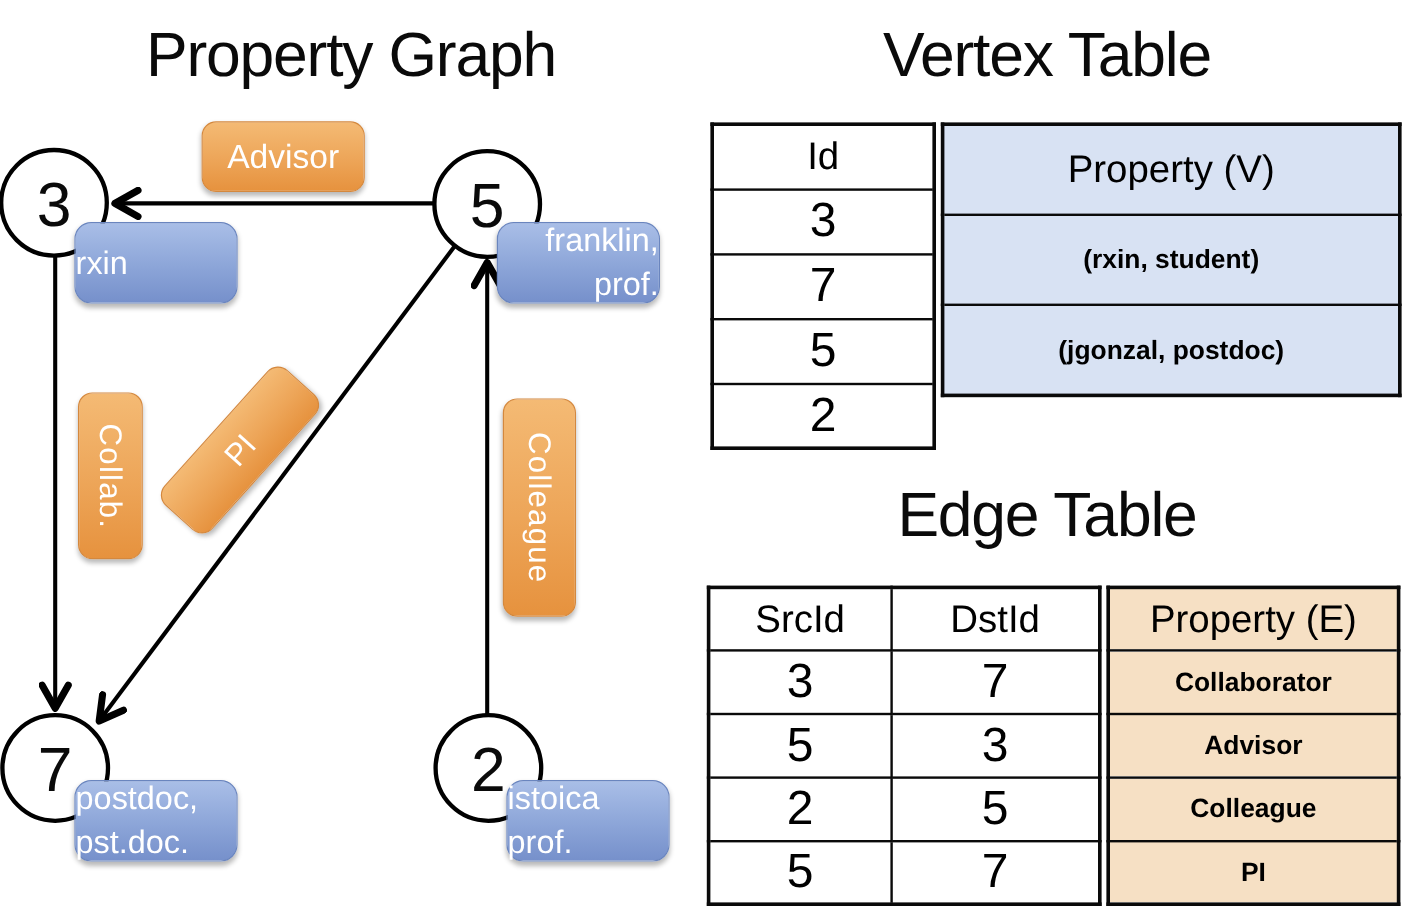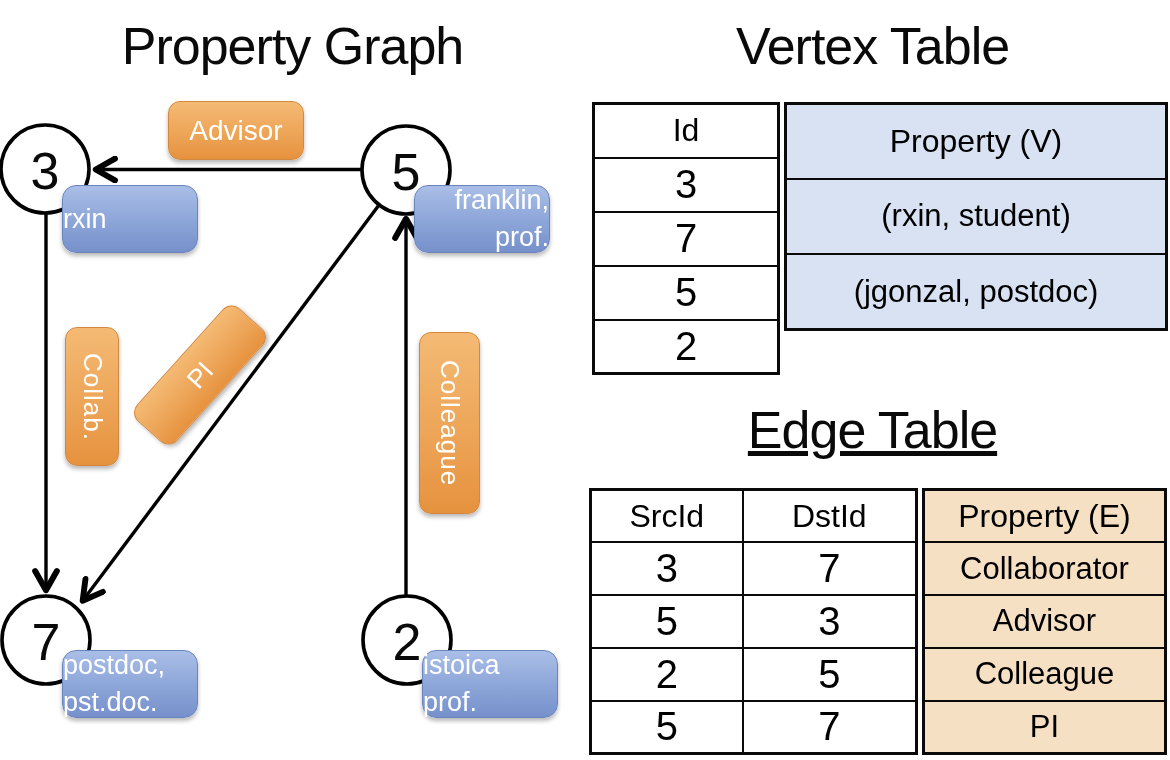--- a/index.html
+++ b/index.html
@@ -6,21 +6,21 @@
   .canvas{
     position:relative;width:1170px;height:760px;background:#fff;overflow:hidden;
     font-family:"Liberation Sans",sans-serif;color:#000;
   }
   .title{
     position:absolute;text-align:center;font-size:52px;font-weight:400;
     letter-spacing:-1px;color:#0a0a0a;white-space:nowrap;
   }
   .graph-title{left:0;top:16px;width:585px;}
   .vertex-title{left:585px;top:16px;width:575px;}
-  .edge-title{left:585px;top:400px;width:575px;text-decoration:underline;}
+  .edge-title{left:585px;top:400px;width:575px;}
 
   .graph-svg{position:absolute;left:0;top:0;}
 
   .node-num{
     position:absolute;transform:translate(-50%,-50%);
     font-size:52px;font-weight:400;color:#0a0a0a;
   }
 
   .vbox{
     position:absolute;width:136px;height:68px;border-radius:14px;
@@ -45,21 +45,21 @@
   table.dtab{
     position:absolute;border-collapse:collapse;table-layout:fixed;
     border:3px solid #0a0a0a;
   }
   table.dtab td{
     border:2px solid #0a0a0a;text-align:center;vertical-align:middle;
     padding:0;overflow:hidden;white-space:nowrap;
   }
   td.hcell{font-size:32px;font-weight:400;}
   td.numcell{font-size:40px;font-weight:400;}
-  td.propcell{font-size:31px;font-weight:400;}
+  td.propcell{font-size:22px;font-weight:700;}
   .bluefill td{background:#D8E2F3;}
   .tanfill td{background:#F6E0C4;}
 
   .vtab-id{left:592px;top:102px;width:188px;height:273px;}
   .vtab-prop{left:784px;top:102px;width:384px;height:229px;}
   .etab-ids{left:589px;top:488px;width:329px;height:267px;border-radius:20px;}
   .etab-prop{left:922px;top:488px;width:245px;height:267px;}
   .dtab tr{height:20%;}
 </style>
 </head>

